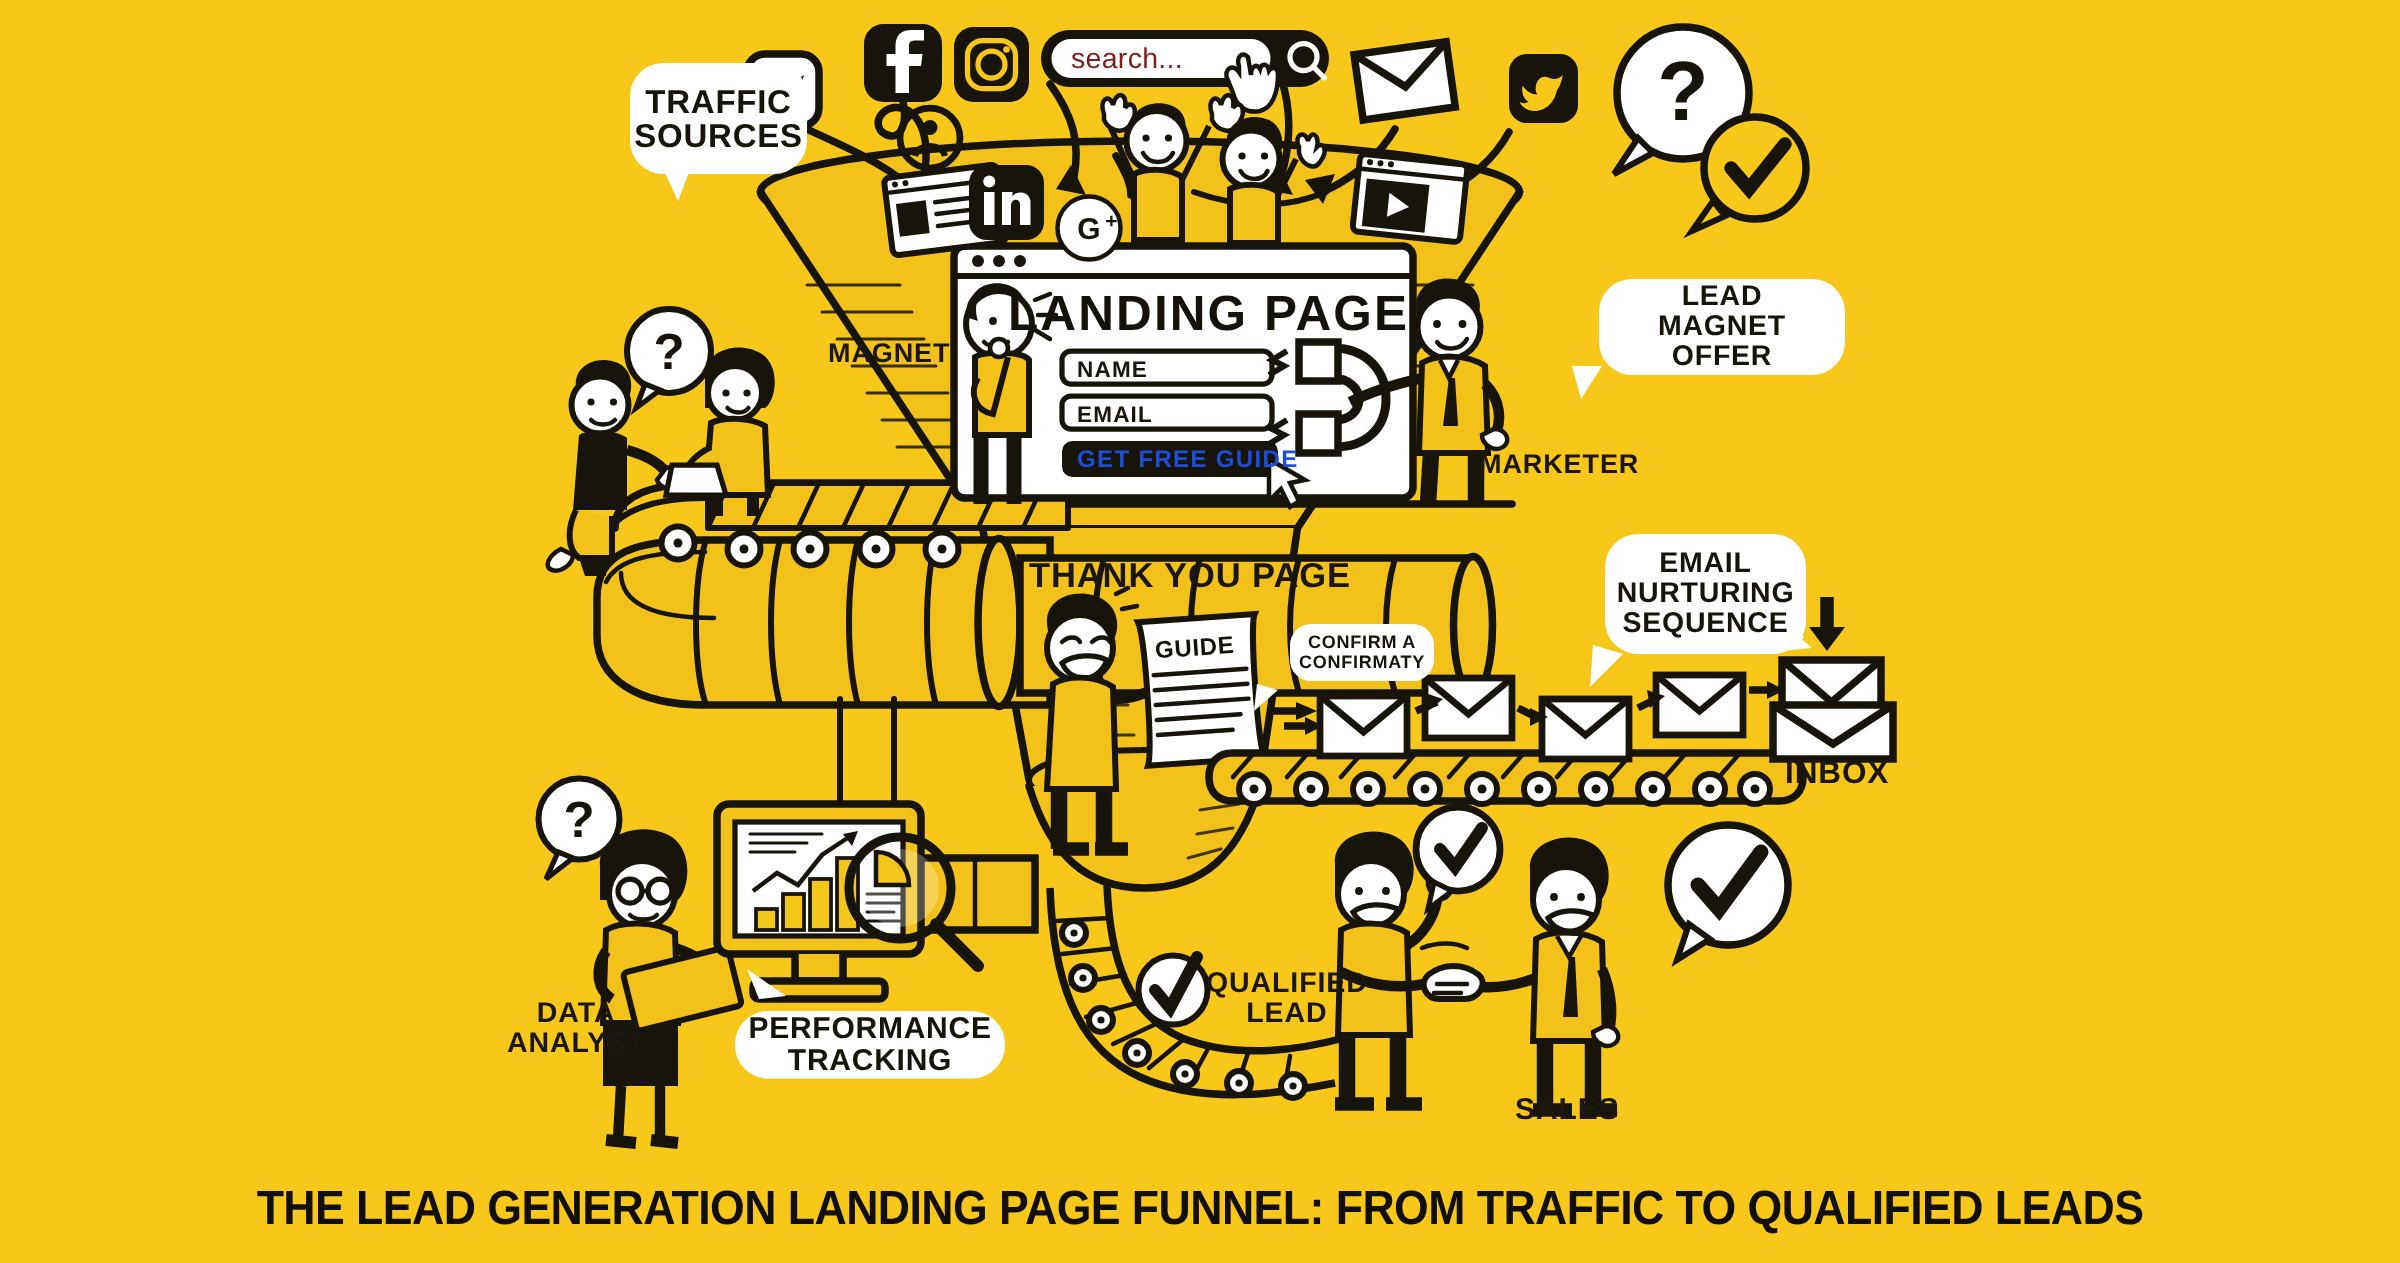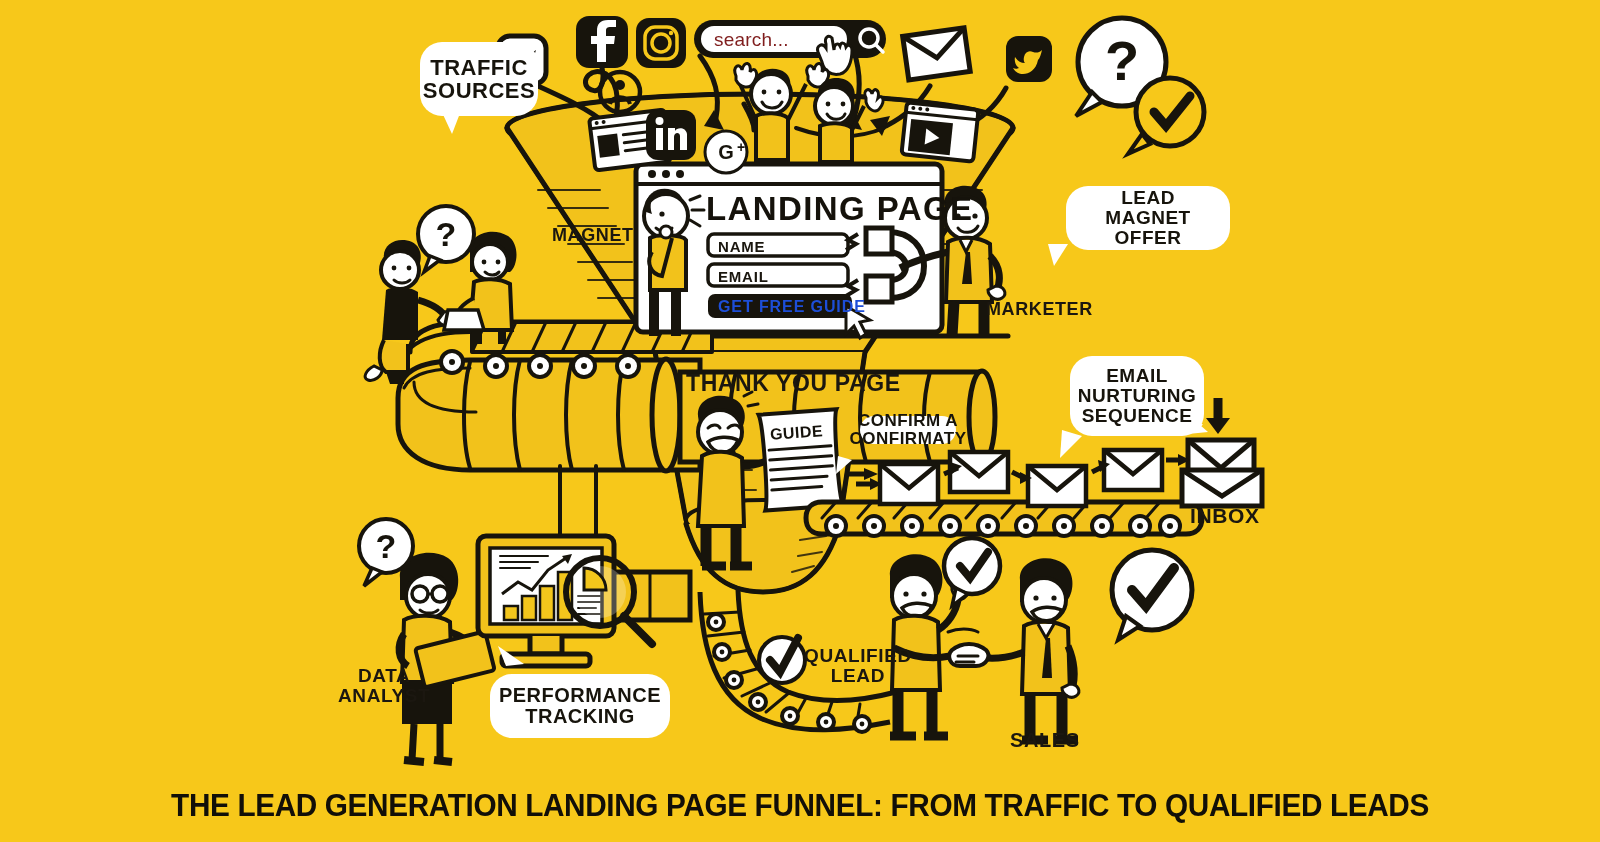--- a/index.html
+++ b/index.html
@@ -55,21 +55,20 @@
     transform-origin:center;
   }
   
   .lp-title{
     position:absolute;
     font-family:"Liberation Sans",sans-serif;
     font-weight:bold;
     font-size:33px;
     color:#15120b;
     letter-spacing:1.4px;
-    margin-left:34px;
   }
   .lp-field{
     position:absolute;
     font-family:Liberation Sans, sans-serif;
     font-weight:bold;
     font-size:15px;
     color:#1a160e;
     letter-spacing:.8px;
   }
   .lp-cta{
@@ -736,23 +735,23 @@
 
   <div class="guide-txt" style="left:770px;top:424px;">GUIDE</div>
 
   <div class="bubble" style="left:372px;top:42px;width:118px;height:74px;font-size:22px;">TRAFFIC
 SOURCES</div>
   <div class="bubble" style="left:1018px;top:186px;width:164px;height:64px;font-size:19px;">LEAD MAGNET
 OFFER</div>
   <div class="bubble" style="left:1022px;top:356px;width:134px;height:80px;font-size:19px;">EMAIL
 NURTURING
 SEQUENCE</div>
-  <div class="bubble sm" style="left:812px;top:416px;width:96px;height:28px;font-size:17px;padding:4px 6px;">CONFIRM A
+  <div class="bubble sm" style="left:812px;top:416px;width:96px;height:38px;font-size:12px;padding:4px 6px;">CONFIRM A
 CONFIRMATY</div>
-  <div class="bubble" style="left:442px;top:674px;width:180px;height:64px;font-size:20px;">PERFORMANCE
+  <div class="bubble" style="left:442px;top:674px;width:180px;height:45px;font-size:20px;">PERFORMANCE
 TRACKING</div>
 
   <div class="cap" style="left:552px;top:226px;font-size:18px;">MAGNET</div>
   <div class="cap" style="left:986px;top:300px;font-size:18px;">MARKETER</div>
   <div class="cap" style="left:686px;top:372px;font-size:23px;">THANK YOU PAGE</div>
   <div class="cap" style="left:1190px;top:505px;font-size:21px;">INBOX</div>
   <div class="cap" style="left:804px;top:646px;font-size:19px;">QUALIFIED
 LEAD</div>
   <div class="cap" style="left:1010px;top:730px;font-size:20px;">SALES</div>
   <div class="cap" style="left:338px;top:666px;font-size:19px;">DATA

